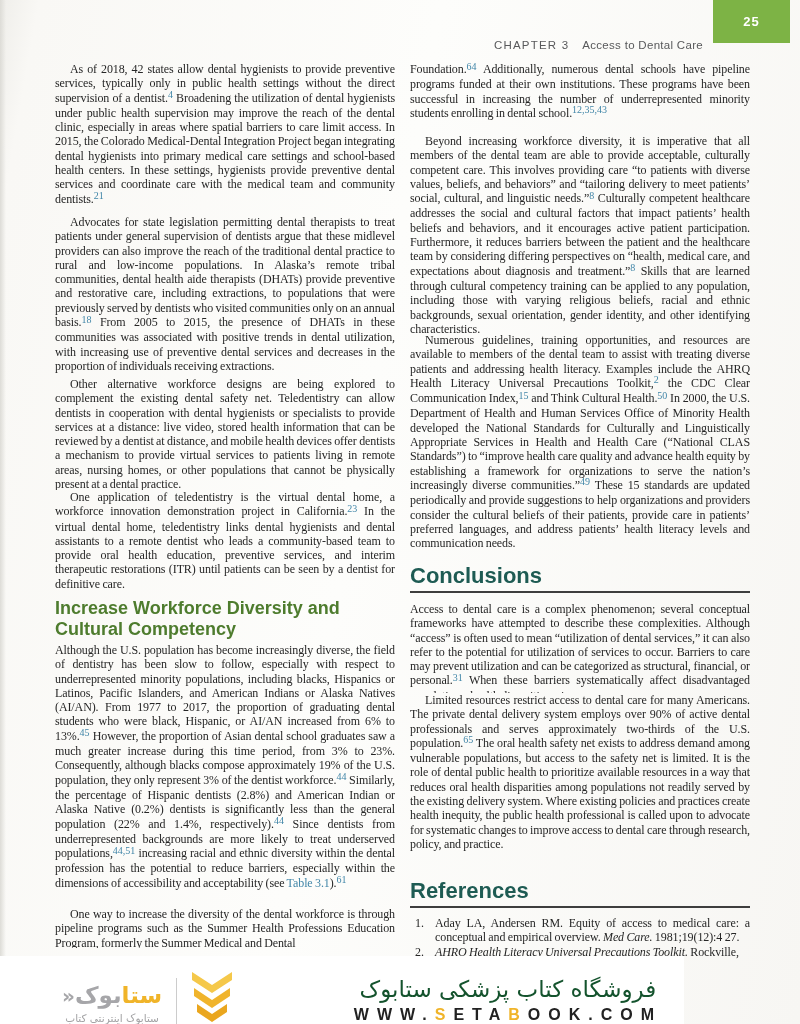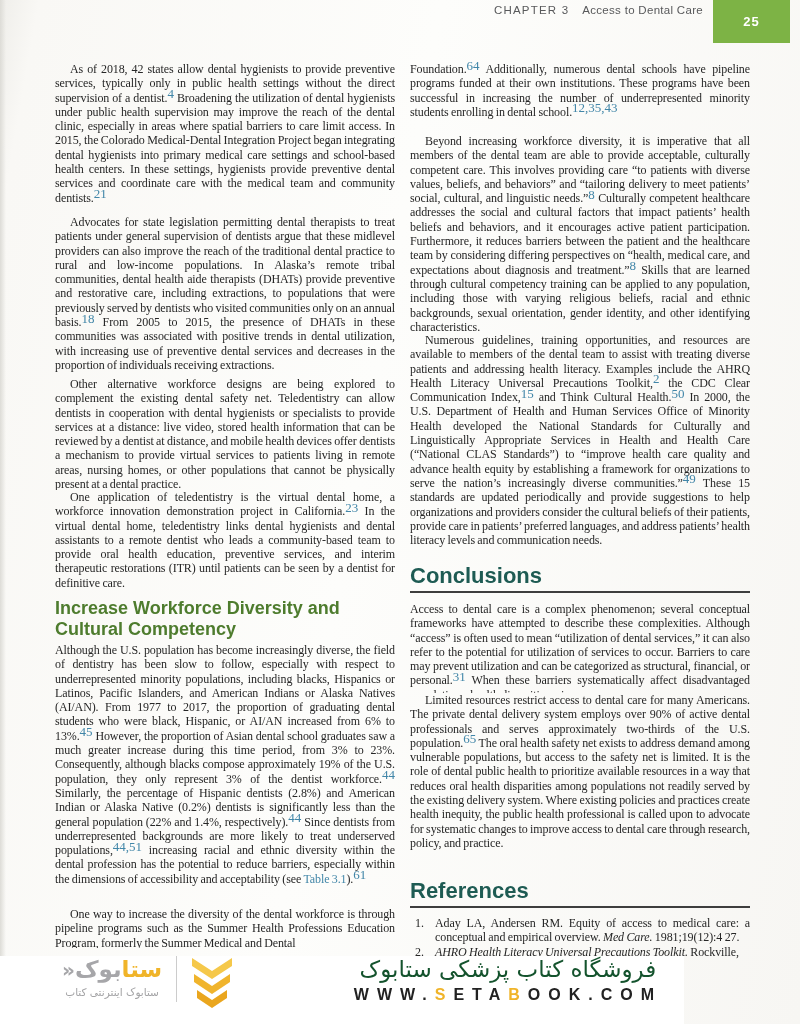--- a/index.html
+++ b/index.html
@@ -4,49 +4,49 @@
 <style>
   html,body{margin:0;padding:0;}
   body{
     width:800px;height:1024px;position:relative;overflow:hidden;
     background:linear-gradient(100deg,#efeeea 0%,#f9f8f5 4%,#fdfdfb 45%,#f7f6f3 100%);
     font-family:"Liberation Serif",serif;color:#262626;
   }
   .page-edge{position:absolute;left:0;top:0;width:6px;height:1024px;
     background:linear-gradient(90deg,#dddcd7,rgba(221,220,215,0));}
   
-  .runhead{position:absolute;top:4px;right:97px;display:flex;gap:13px;
+  .runhead{position:absolute;top:39px;right:97px;display:flex;gap:13px;
     font-family:"Liberation Sans",sans-serif;font-size:11.5px;color:#58595b;}
   .runhead .chap{letter-spacing:1.2px;}
   .runhead .ctitle{letter-spacing:0.3px;}
   .pagenum-box{position:absolute;top:0;right:10px;width:77px;height:43px;background:#7db345;
     display:flex;align-items:center;justify-content:center;
     font-family:"Liberation Sans",sans-serif;font-weight:bold;font-size:13px;
     color:#ffffff;letter-spacing:1px;}
   
   .col{position:absolute;top:62px;width:340px;font-size:12px;line-height:14.3px;
     text-align:justify;word-spacing:-0.5px;letter-spacing:-0.1px;}
   .col-left{left:55px;height:886px;}
   .col-right{left:410px;height:905px;}
   .blk{position:absolute;left:0;width:340px;overflow:hidden;}
   .blk p{margin:0;}
   .ind{text-indent:15px;}
-  .sup{font-size:13px;color:#4186a8;position:relative;top:-3.5px;letter-spacing:0;}
+  .sup{font-size:10px;color:#4186a8;position:relative;top:-3.5px;letter-spacing:0;}
   .link{color:#4186a8;}
   .it{font-style:italic;}
   .bhead{font-family:"Liberation Sans",sans-serif;font-weight:bold;font-size:18px;
     line-height:21px;color:#4e7c2e;text-align:left;letter-spacing:0;word-spacing:0;}
   .ahead{font-family:"Liberation Sans",sans-serif;font-weight:bold;font-size:22px;
     line-height:22px;color:#1e5b53;text-align:left;letter-spacing:0;word-spacing:0;}
   .rule{height:0;border-top:2px solid #3e3e3e;margin-top:4px;}
   .ref{position:relative;padding-left:25px;text-align:justify;}
   .refnum{position:absolute;left:5px;}
   
   .footer{position:absolute;left:0;top:956px;width:684px;height:68px;background:#ffffff;
-    display:flex;align-items:flex-start;z-index:5;}
+    display:flex;align-items:flex-end;z-index:5;}
   .flogo{margin-left:62px;text-align:center;}
   .fword{direction:rtl;font-family:"DejaVu Sans",sans-serif;font-weight:bold;font-size:23px;
     line-height:26px;}
   .fword .w1{color:#f0b429;}
   .fword .w2{color:#a6a6a9;}
   .fword .guill{color:#a6a6a9;font-size:20px;}
   .ftag{direction:rtl;font-family:"DejaVu Sans",sans-serif;font-size:10.5px;color:#a3a3a5;margin-top:3px;}
   .fdiv{width:1px;height:46px;background:#cccccc;margin:0 12px 0 14px;}
   .fright{margin-left:auto;margin-right:22px;text-align:center;}
   .ftitle{direction:rtl;font-family:"DejaVu Sans",sans-serif;font-size:23px;color:#14532d;margin-bottom:4px;}

